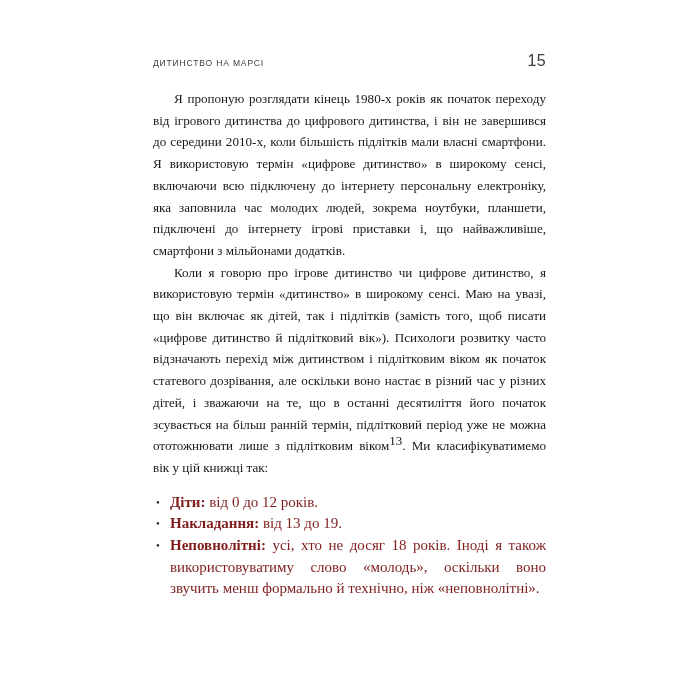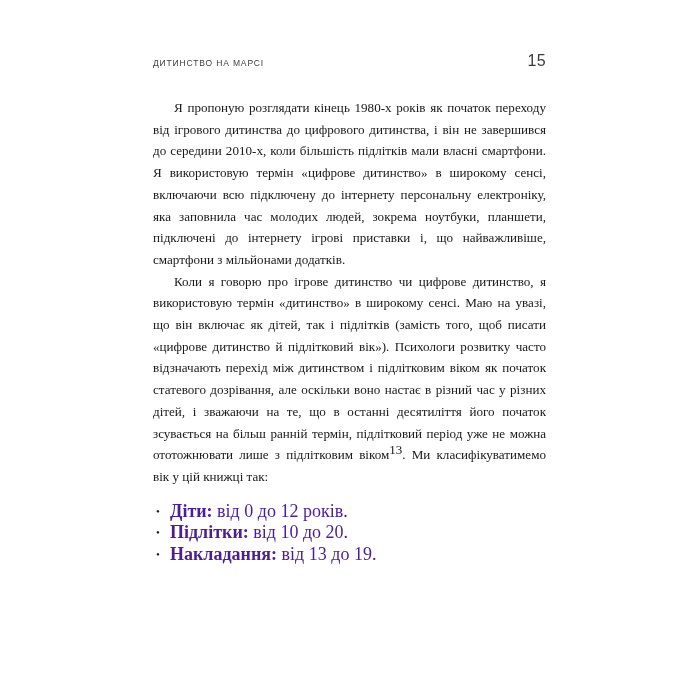--- a/index.html
+++ b/index.html
@@ -48,21 +48,21 @@
     font-family: "Liberation Sans", "DejaVu Sans", sans-serif;
     font-size: 16px;
     color: #3b3b3b;
     letter-spacing: 0.3px;
   }
 
   
   .textblock {
     position: absolute;
     left: 153px;
-    top: 97px;
+    top: 88px;
     width: 393px;
   }
 
   p.body-par {
     margin: 0;
     font-size: 13.1px;
     line-height: 21.7px;
     text-align: justify;
     text-justify: inter-word;
     text-indent: 21px;
@@ -84,24 +84,24 @@
 
   
   ul.age-list {
     list-style: none;
     margin: 13px 0 0 0;
     padding: 0;
   }
   ul.age-list li {
     position: relative;
     padding-left: 17px;
-    font-size: 18px;
+    font-size: 15px;
     line-height: 21.7px;
     text-align: justify;
-    color: #4c1d95;
+    color: #7f1d1d;
     margin: 0;
   }
   ul.age-list li::before {
     content: "\2022";
     position: absolute;
     left: 3px;
     top: 0;
     font-size: 11px;
     line-height: 21.7px;
     color: #181818;
@@ -125,19 +125,19 @@
   </div>
 
   <div class="textblock">
 
     <p class="body-par">Я пропоную розглядати кінець 1980-х років як початок переходу від ігрового дитинства до цифрового дитинства, і він не завершився до середини 2010-х, коли більшість підлітків мали власні смартфони. Я використовую термін «цифрове дитинство» в широкому сенсі, включаючи всю підключену до інтернету персональну електроніку, яка заповнила час молодих людей, зокрема ноутбуки, планшети, підключені до інтернету ігрові приставки і, що найважливіше, смартфони з мільйонами додатків.</p>
 
     <p class="body-par"><span>Коли я говорю про ігрове дитинство чи цифрове дитинство, я використовую термін «дитинство» в широкому сенсі. Маю на увазі, що він включає як дітей, так і підлітків (замість того, щоб писати «цифрове дитинство й підлітковий вік»). Психологи розвитку часто відзначають перехід між дитинством і підлітковим віком як початок статевого дозрівання, але оскільки воно настає в різний час у різних дітей, і зважаючи на те, що в останні десятиліття його початок зсувається на більш ранній термін, підлітковий період уже не можна ототожнювати лише з підлітковим віком</span><sup class="footnote-ref">13</sup><span>. Ми класифікуватимемо вік у цій книжці так:</span></p>
 
     <ul class="age-list">
       <li><span class="term">Діти:</span><span> від 0 до 12 років.</span></li>
-      <li><span class="term">Підлітки:</span><span> від 10 до 20.</span></li>
       <li><span class="term">Накладання:</span><span> від 13 до 19.</span></li>
+      <li><span class="term">Неповнолітні:</span><span> усі, хто не досяг 18 років. Іноді я також використовуватиму слово «молодь», оскільки воно звучить менш формально й технічно, ніж «неповнолітні».</span></li>
     </ul>
 
 
   </div>
 </div>
 
 </body></html>

